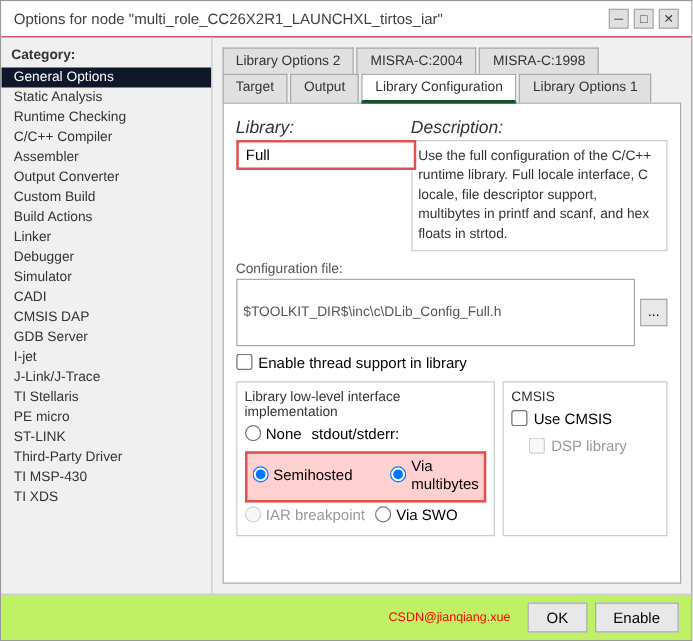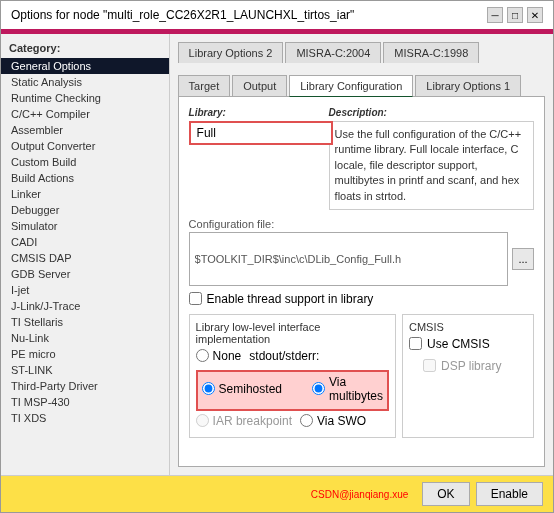--- a/index.html
+++ b/index.html
@@ -1,53 +1,53 @@
 <!DOCTYPE html>
 <html><head>
   <meta charset="utf-8">
   <style>
     * { box-sizing: border-box; margin: 0; padding: 0; font-family: 'Segoe UI', Arial, sans-serif; font-size: 12px; }
     body { background: #f0f0f0; width: 554px; height: 513px; overflow: hidden; }
     .dialog { background: #f0f0f0; width: 554px; height: 513px; border: 1px solid #999; display: flex; flex-direction: column; }
-    .title-bar { background: #fff; padding: 6px 10px; border-bottom: 5px solid #be185d; font-size: 12px; color: #000000; display: flex; align-items: center; justify-content: space-between; }
+    .title-bar { background: #fff; padding: 6px 10px; border-bottom: 1px solid #be185d; font-size: 12px; color: #404040; display: flex; align-items: center; justify-content: space-between; }
     .title-bar-buttons { display: flex; gap: 4px; }
     .title-btn { width: 16px; height: 16px; background: #e0e0e0; border: 1px solid #aaa; cursor: pointer; font-size: 10px; display: flex; align-items: center; justify-content: center; }
     .dialog-body { display: flex; flex: 1; overflow: hidden; }
     .sidebar { width: 173px; background: #f0f0f0; border-right: 1px solid #ccc; padding: 4px 0; overflow-y: auto; }
     .sidebar-label { padding: 4px 8px; font-weight: bold; font-size: 11px; color: #333; }
     .sidebar-item { padding: 2px 10px; cursor: pointer; font-size: 11px; color: #333; white-space: nowrap; }
     .sidebar-item.selected { background: #0f172a; color: #fff; }
     .main-panel { flex: 1; display: flex; flex-direction: column; padding: 8px; }
-    .tabs-row { display: flex; gap: 2px; margin-bottom: 12px; }
+    .tabs-row { display: flex; gap: 2px; margin-bottom: 0; }
     .tab { padding: 4px 10px; background: #e0e0e0; border: 1px solid #aaa; border-bottom: none; cursor: pointer; font-size: 11px; color: #333; }
-    .tab.active { background: #fff; border-bottom: 1px solid #14532d; z-index: 1; }
+    .tab.active { background: #fff; border-bottom: 3px solid #14532d; z-index: 1; }
     .tab-content { background: #fff; border: 1px solid #aaa; flex: 1; padding: 10px; overflow-y: auto; }
     .section-row { display: flex; gap: 10px; margin-bottom: 8px; }
     .library-section { display: flex; flex-direction: column; width: 130px; }
     .description-section { flex: 1; display: flex; flex-direction: column; }
-    .section-label { font-size: 10px; color: #333; margin-bottom: 3px; font-style: italic; font-weight: bold; }
+    .section-label { font-size: 14px; color: #333; margin-bottom: 3px; font-style: italic; }
     .library-select-wrapper { position: relative; }
     .library-select { width: 144px; padding: 3px 6px; border: 2px solid #e05050; background: #fff; appearance: none; font-size: 12px; cursor: pointer; }
     .description-box { border: 1px solid #ccc; background: #fff; padding: 5px; font-size: 11px; color: #333; line-height: 1.4; flex: 1; min-height: 70px; }
     .config-row { margin-bottom: 6px; }
     .config-label { font-size: 11px; color: #555; margin-bottom: 2px; }
     .config-input-row { display: flex; gap: 4px; align-items: center; }
     .config-input { flex: 1; padding: 20px 5px; border: 1px solid #aaa; font-size: 11px; background: #fff; color: #555; }
     .config-btn { width: 22px; height: 22px; border: 1px solid #aaa; background: #e8e8e8; cursor: pointer; display: flex; align-items: center; justify-content: center; font-size: 11px; }
     .checkbox-row { display: flex; align-items: center; gap: 5px; margin-bottom: 8px; }
     .checkbox-row input[type=checkbox] { margin: 0; }
     .bottom-section { display: flex; gap: 0; border-radius: 13px; }
     .lib-low-level { flex: 1; border: 1px solid #ccc; padding: 6px; margin-right: 6px; }
     .cmsis-section { width: 132px; border: 1px solid #ccc; padding: 6px; }
     .group-label { font-size: 11px; color: #333; margin-bottom: 4px; }
     .radio-row { display: flex; align-items: center; gap: 4px; margin-bottom: 3px; font-size: 11px; }
     .radio-row input[type=radio] { margin: 0; }
     .highlighted-row { background: #ffd0d0; border: 2px solid #e05050; padding: 3px 4px; display: flex; gap: 30px; margin-bottom: 3px; }
     .disabled-text { color: #999; }
-    .dialog-footer { padding: 6px 10px; display: flex; justify-content: flex-end; gap: 6px; background: #fde047; border-top: 1px solid #ccc; align-items: center; }
+    .dialog-footer { padding: 6px 10px; display: flex; justify-content: flex-end; gap: 6px; background: #bef264; border-top: 1px solid #ccc; align-items: center; }
     .footer-btn { padding: 4px 14px; border: 1px solid #aaa; background: #e8e8e8; cursor: pointer; font-size: 12px; }
     .watermark { font-size: 10px; color: #f00; margin-right: 8px; }
   </style>
 </head>
 <body>
 
 <div class="dialog">
   <div class="title-bar">
     <span>Options for node "multi_role_CC26X2R1_LAUNCHXL_tirtos_iar"</span>
     <div class="title-bar-buttons">
@@ -69,21 +69,20 @@
       <div class="sidebar-item">Build Actions</div>
       <div class="sidebar-item">Linker</div>
       <div class="sidebar-item">Debugger</div>
       <div class="sidebar-item">Simulator</div>
       <div class="sidebar-item">CADI</div>
       <div class="sidebar-item">CMSIS DAP</div>
       <div class="sidebar-item">GDB Server</div>
       <div class="sidebar-item">I-jet</div>
       <div class="sidebar-item">J-Link/J-Trace</div>
       <div class="sidebar-item">TI Stellaris</div>
-      <div class="sidebar-item">Nu-Link</div>
       <div class="sidebar-item">PE micro</div>
       <div class="sidebar-item">ST-LINK</div>
       <div class="sidebar-item">Third-Party Driver</div>
       <div class="sidebar-item">TI MSP-430</div>
       <div class="sidebar-item">TI XDS</div>
     </div>
     <div class="main-panel">
       <div class="tabs-row">
         <div class="tab">Library Options 2</div>
         <div class="tab">MISRA-C:2004</div>

